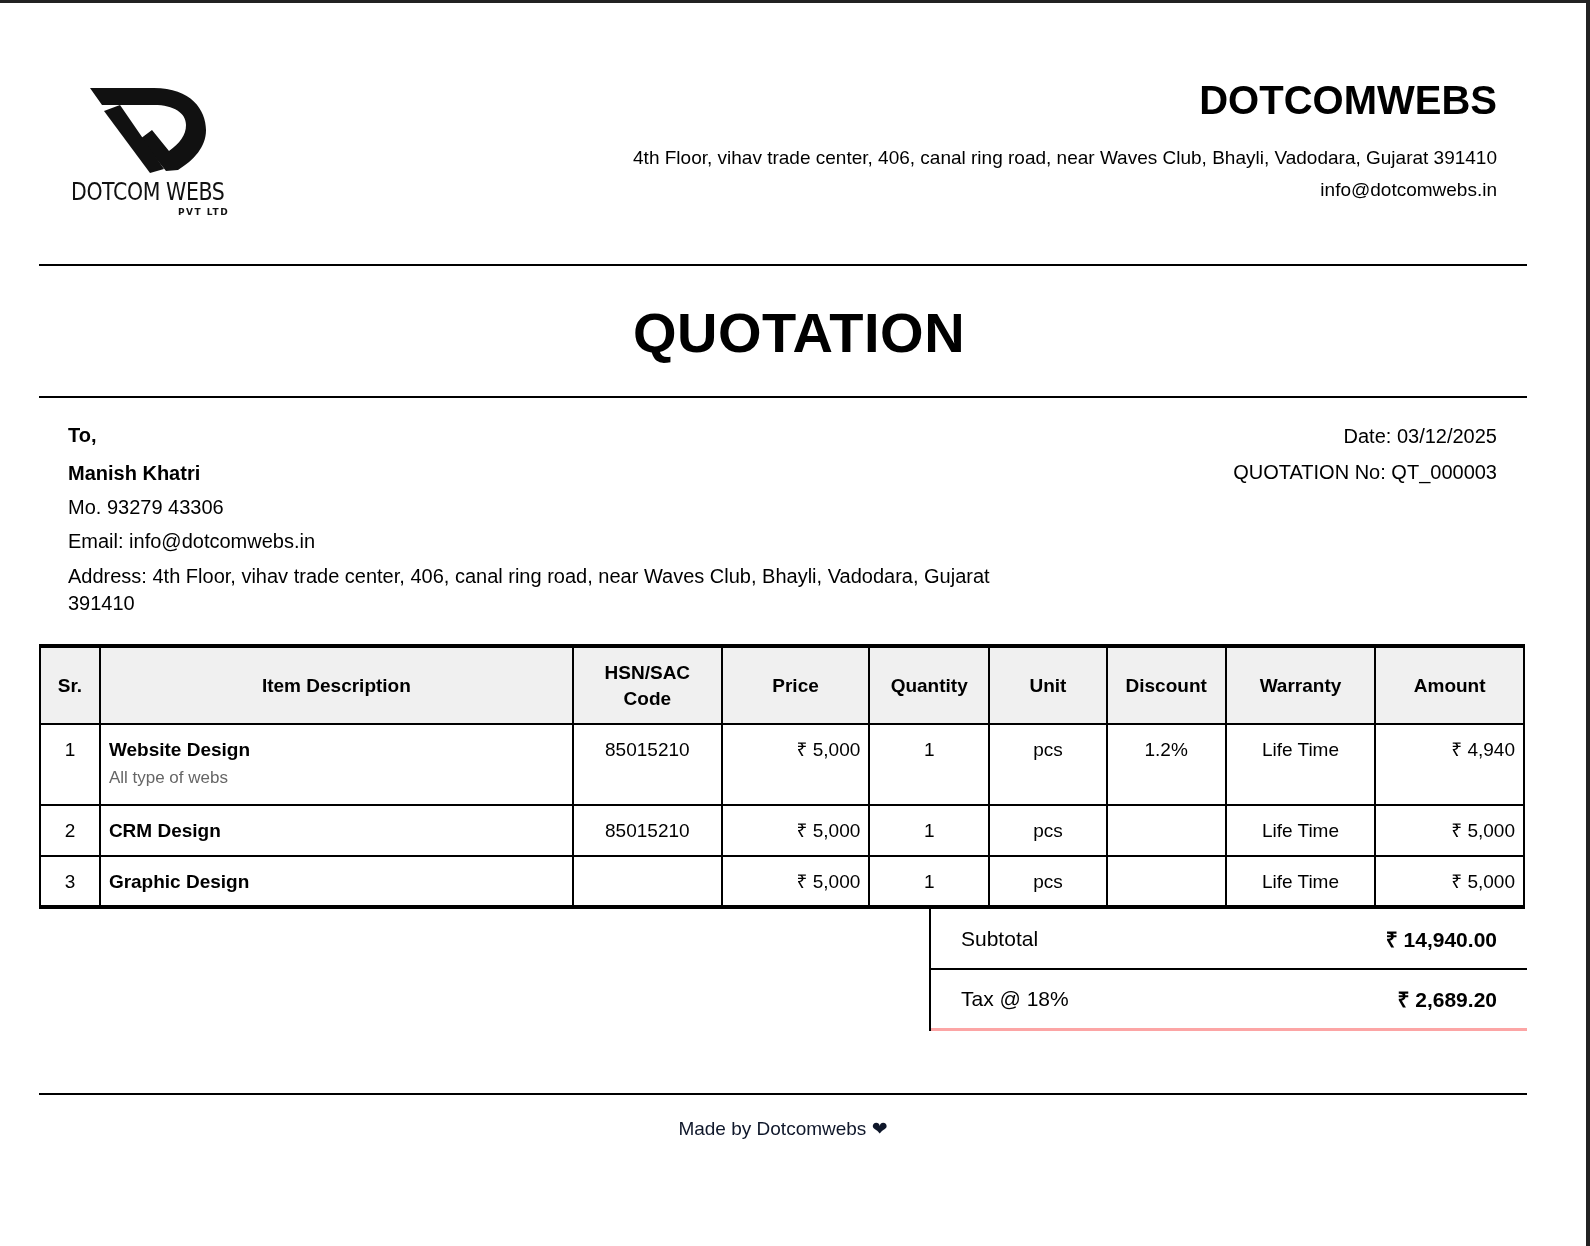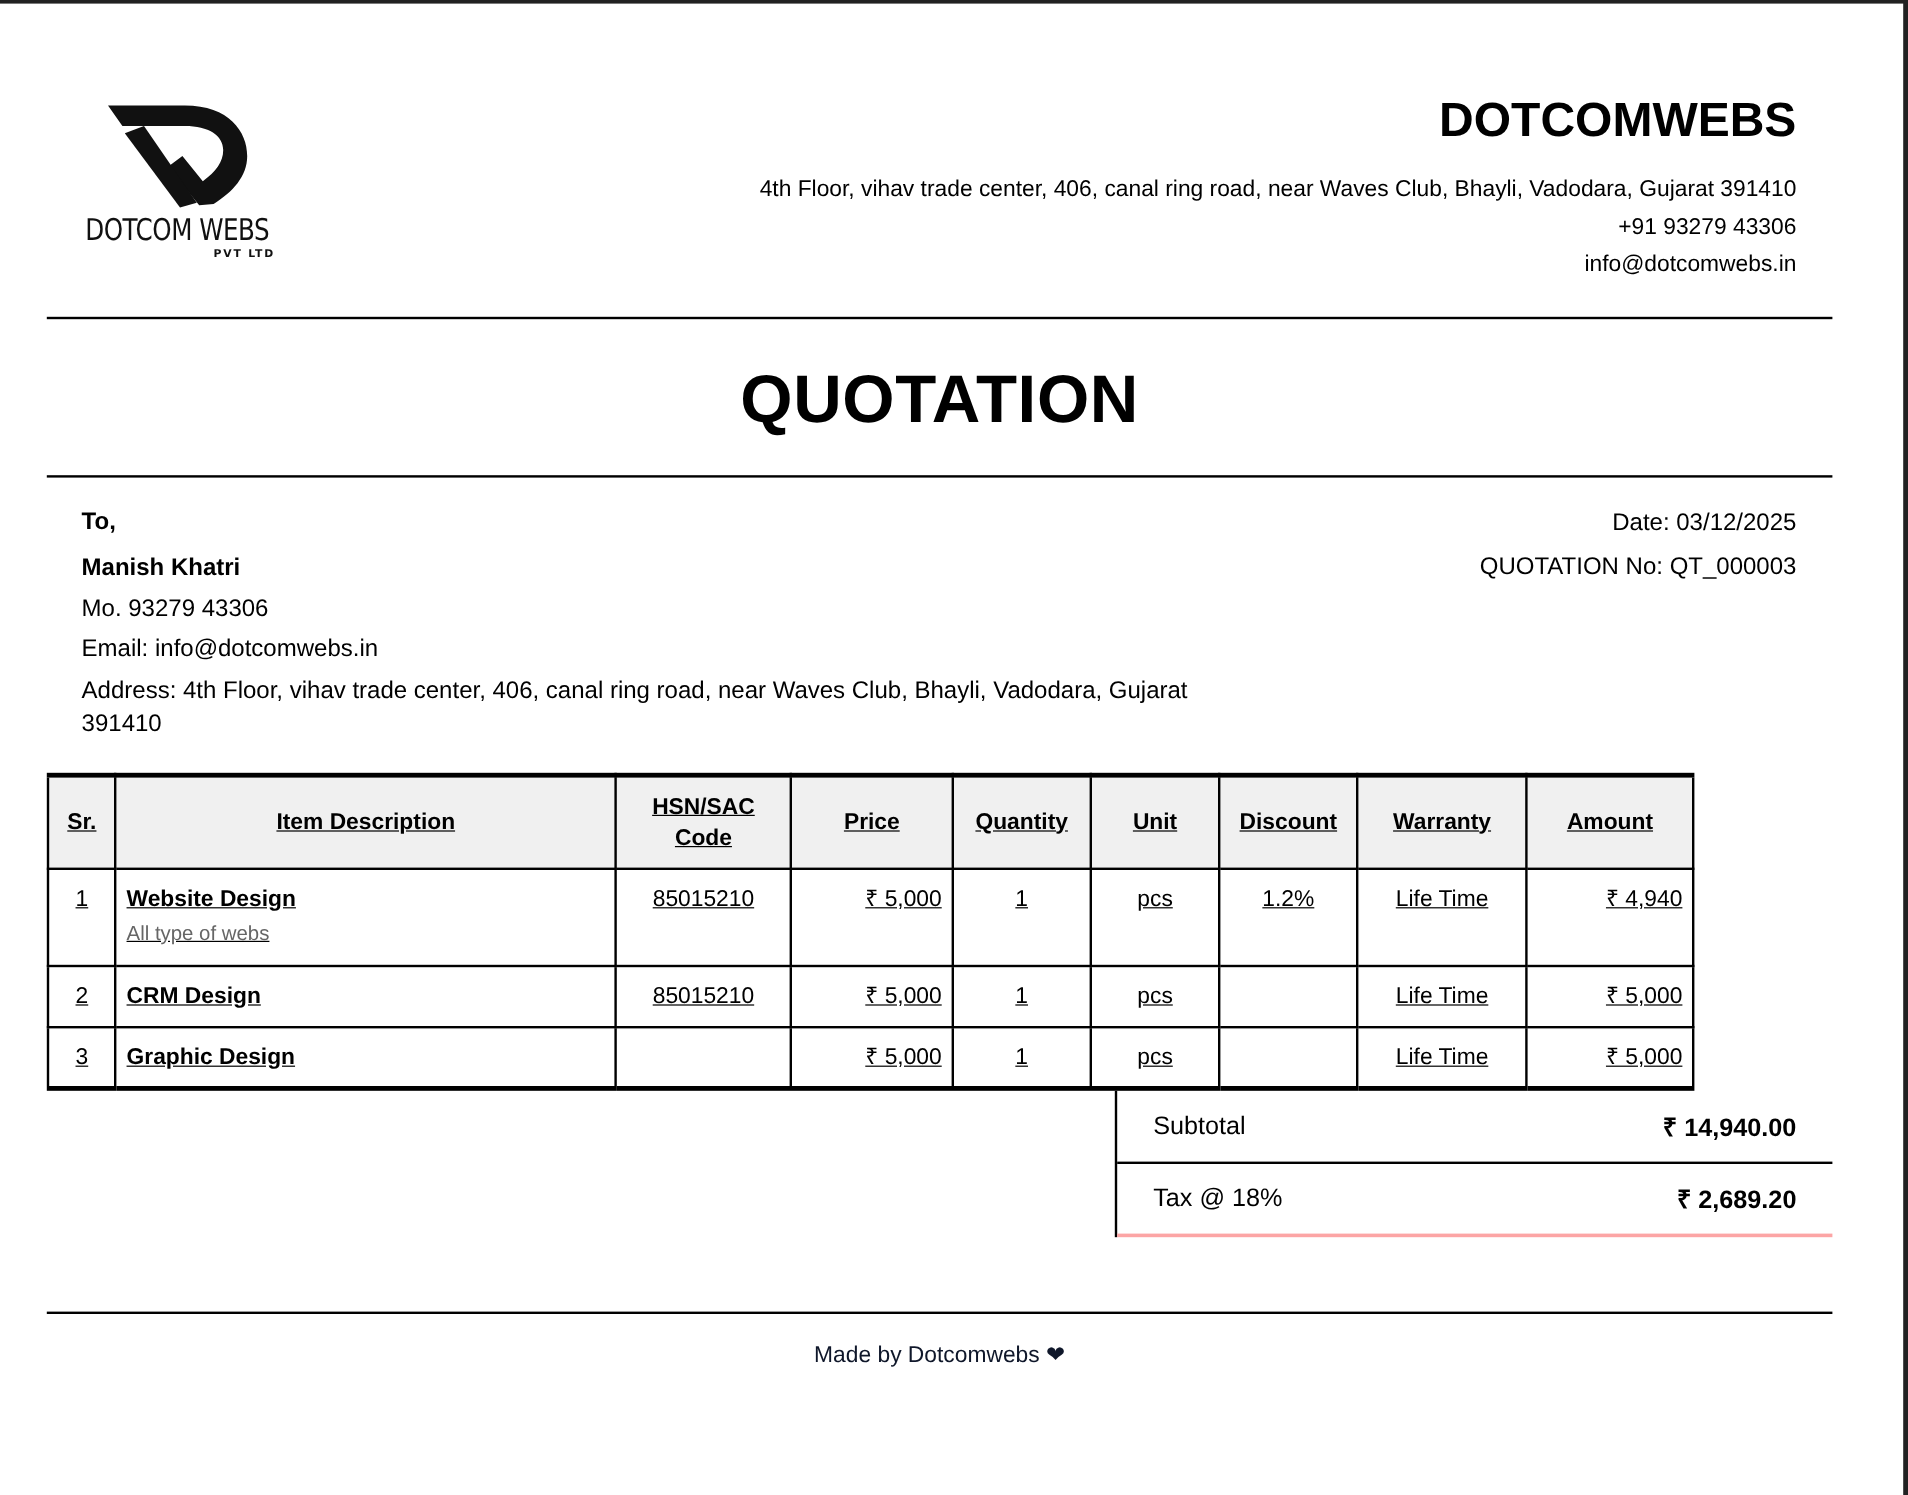--- a/index.html
+++ b/index.html
@@ -26,39 +26,39 @@
     .company {
       position: absolute; right: 89px; top: 73px; text-align: right;
     }
     .company-name { font-size: 40px; font-weight: bold; line-height: 48px; }
     .company-line { font-size: 19px; line-height: 31.5px; }
     .company-addr { margin-top: 18px; }
 
     .hr { position: absolute; left: 39px; width: 1488px; height: 2px; background: #000; }
 
     .title {
-      position: absolute; left: 0; width: 1566px; top: 297px; text-align: center;
+      position: absolute; left: 16px; width: 1566px; top: 297px; text-align: center;
       font-size: 56px; font-weight: bold; letter-spacing: 0.5px;
     }
 
     
     .client { position: absolute; left: 68px; top: 419px; width: 960px; font-size: 20px; }
     .client .to { font-weight: bold; line-height: 26px; }
     .client .name { font-weight: bold; margin-top: 12px; line-height: 26px; }
     .client .line { line-height: 26px; margin-top: 8px; }
     .client .addr { line-height: 27px; margin-top: 9px; }
 
     .meta { position: absolute; right: 89px; top: 419px; text-align: right; font-size: 20px; }
     .meta .row { line-height: 28px; margin-bottom: 8px; }
     .meta b { font-weight: normal; }
 
     
     table.items {
-      position: absolute; left: 39px; top: 641px; width: 1373px;
-      border-collapse: collapse; font-size: 19px; text-decoration: underline;
+      position: absolute; left: 39px; top: 641px; width: 1486px;
+      border-collapse: collapse; font-size: 19px;
     }
     table.items th, table.items td { border: 2px solid #000; }
     table.items thead tr { border-top: 4px solid #000; }
     table.items th {
       background: #f0f0f0; font-weight: bold; text-align: center; vertical-align: middle;
       height: 78px; line-height: 26px; padding: 0 6px;
     }
     table.items td { vertical-align: top; padding: 13px 8px 0 8px; line-height: 24px; }
     table.items tbody tr:last-child td { border-bottom: 4px solid #000; }
     td.c { text-align: center; }
@@ -94,21 +94,20 @@
       <path d="M24 3 L88 3 C125 3 140 25 140 45 C140 62 128 75 112 85 L100 86 L74 54 L86 45 L103 66 C114 58 120 50 120 40 C120 28 108 20 88 20 L36 20 Z" fill="#111"></path>
       <path d="M38 26 L54 20 L98 84 L84 88 Z" fill="#111"></path>
     </svg>
     <div class="logo-name">DOTCOM WEBS</div>
     <div class="logo-sub">PVT LTD</div>
   </div>
 
   <div class="company">
     <div class="company-name">DOTCOMWEBS</div>
     <div class="company-line company-addr">4th Floor, vihav trade center, 406, canal ring road, near Waves Club, Bhayli, Vadodara, Gujarat 391410</div>
-    <div class="company-line">+91 93279 43306</div>
     <div class="company-line">info@dotcomwebs.in</div>
   </div>
 
   <div class="hr" style="top:261px;"></div>
 
   <div class="title">QUOTATION</div>
 
   <div class="hr" style="top:393px;"></div>
 
   <div class="client">

